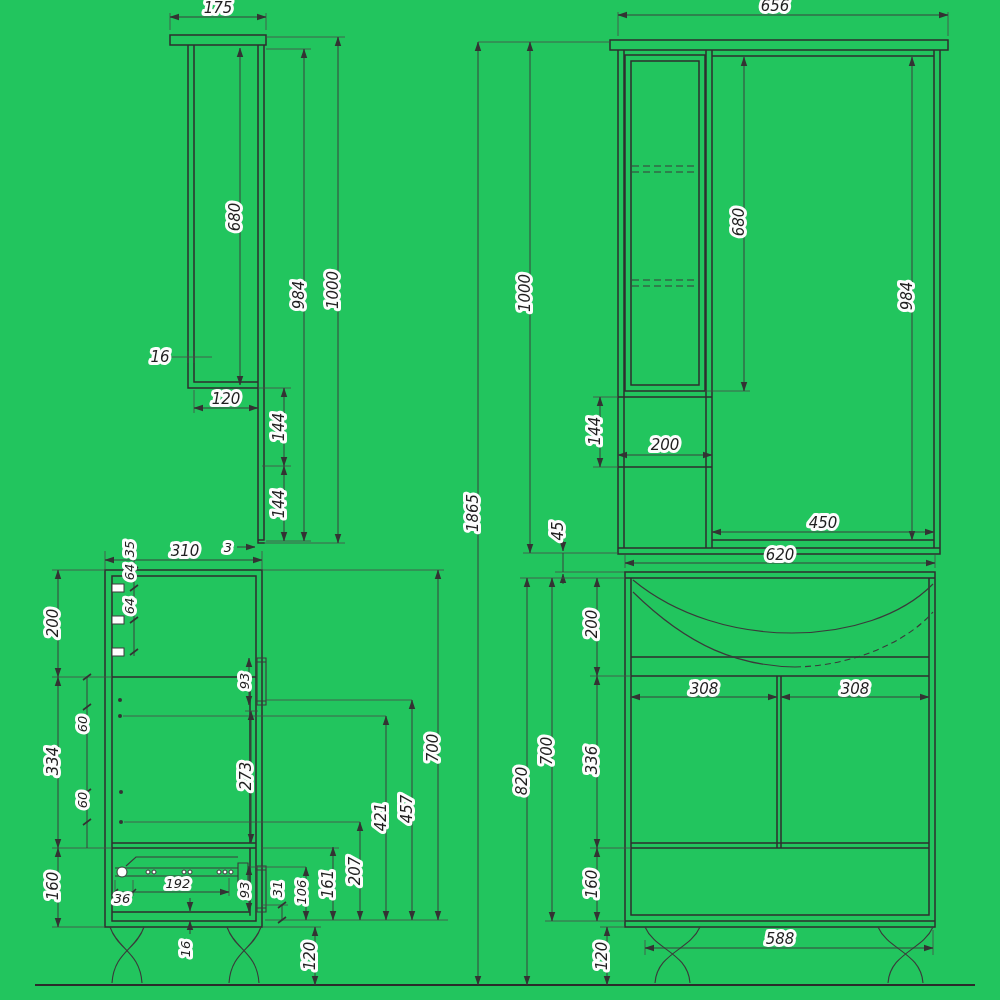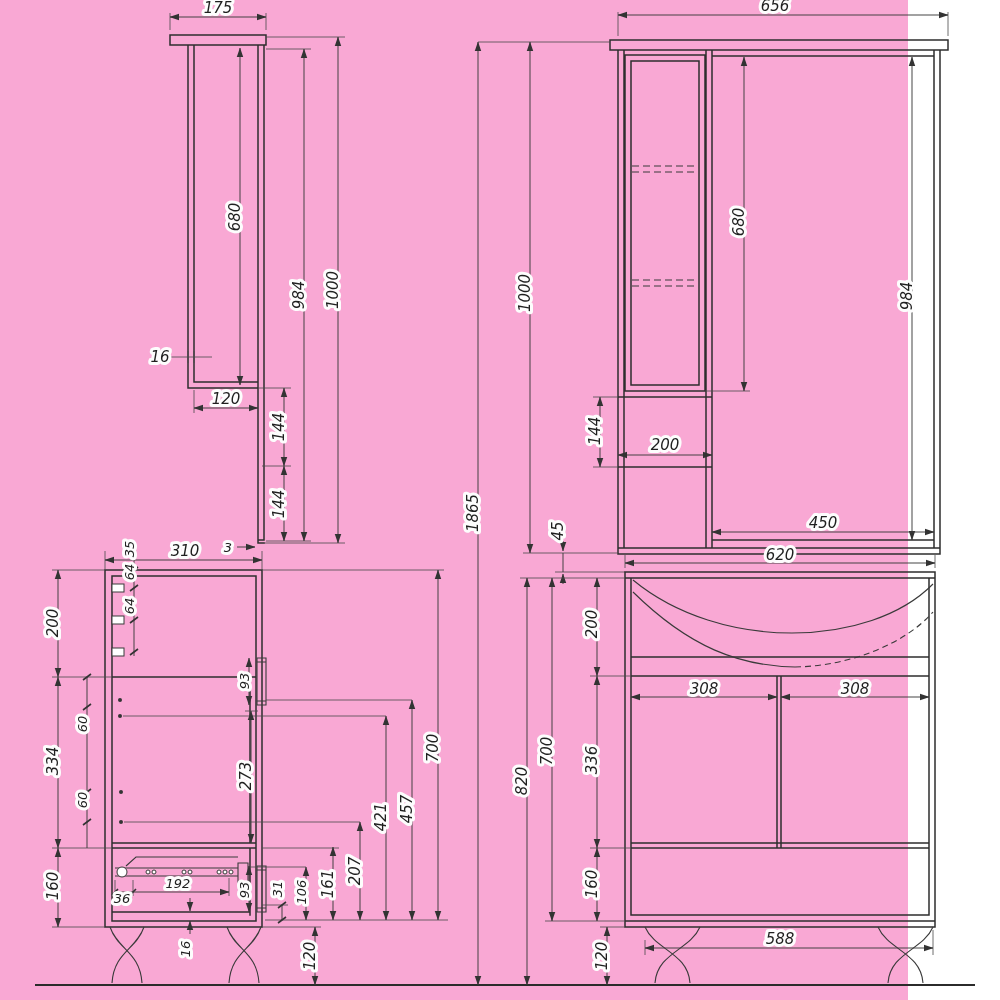--- a/index.html
+++ b/index.html
@@ -1,16 +1,16 @@
 <!DOCTYPE html>
 <html><head>
 <meta charset="utf-8">
 <style>
   html,body{margin:0;padding:0;background:#fff;}
-  .stage{width:908px;height:1000px;background:#f9a8d4;position:relative;}
+  .stage{width:1000px;height:1000px;background:#22c55e;position:relative;}
   svg{display:block;}
   .m{stroke:#2e2e2e;stroke-width:1.5;fill:none;stroke-linecap:square;}
   .m2{stroke:#3a3a3a;stroke-width:1.1;fill:none;}
   .d{stroke:#3c3c3c;stroke-width:0.95;fill:none;}
   .e{stroke:#4a4a4a;stroke-width:0.8;fill:none;}
   .k{stroke:#333;stroke-width:1.6;fill:none;}
   .dash{stroke-dasharray:7,4;}
   .dash2{stroke-dasharray:6,4;}
   .f{stroke:#2b2b2b;stroke-width:2.2;fill:none;}
   .dot{fill:#333;stroke:none;}

